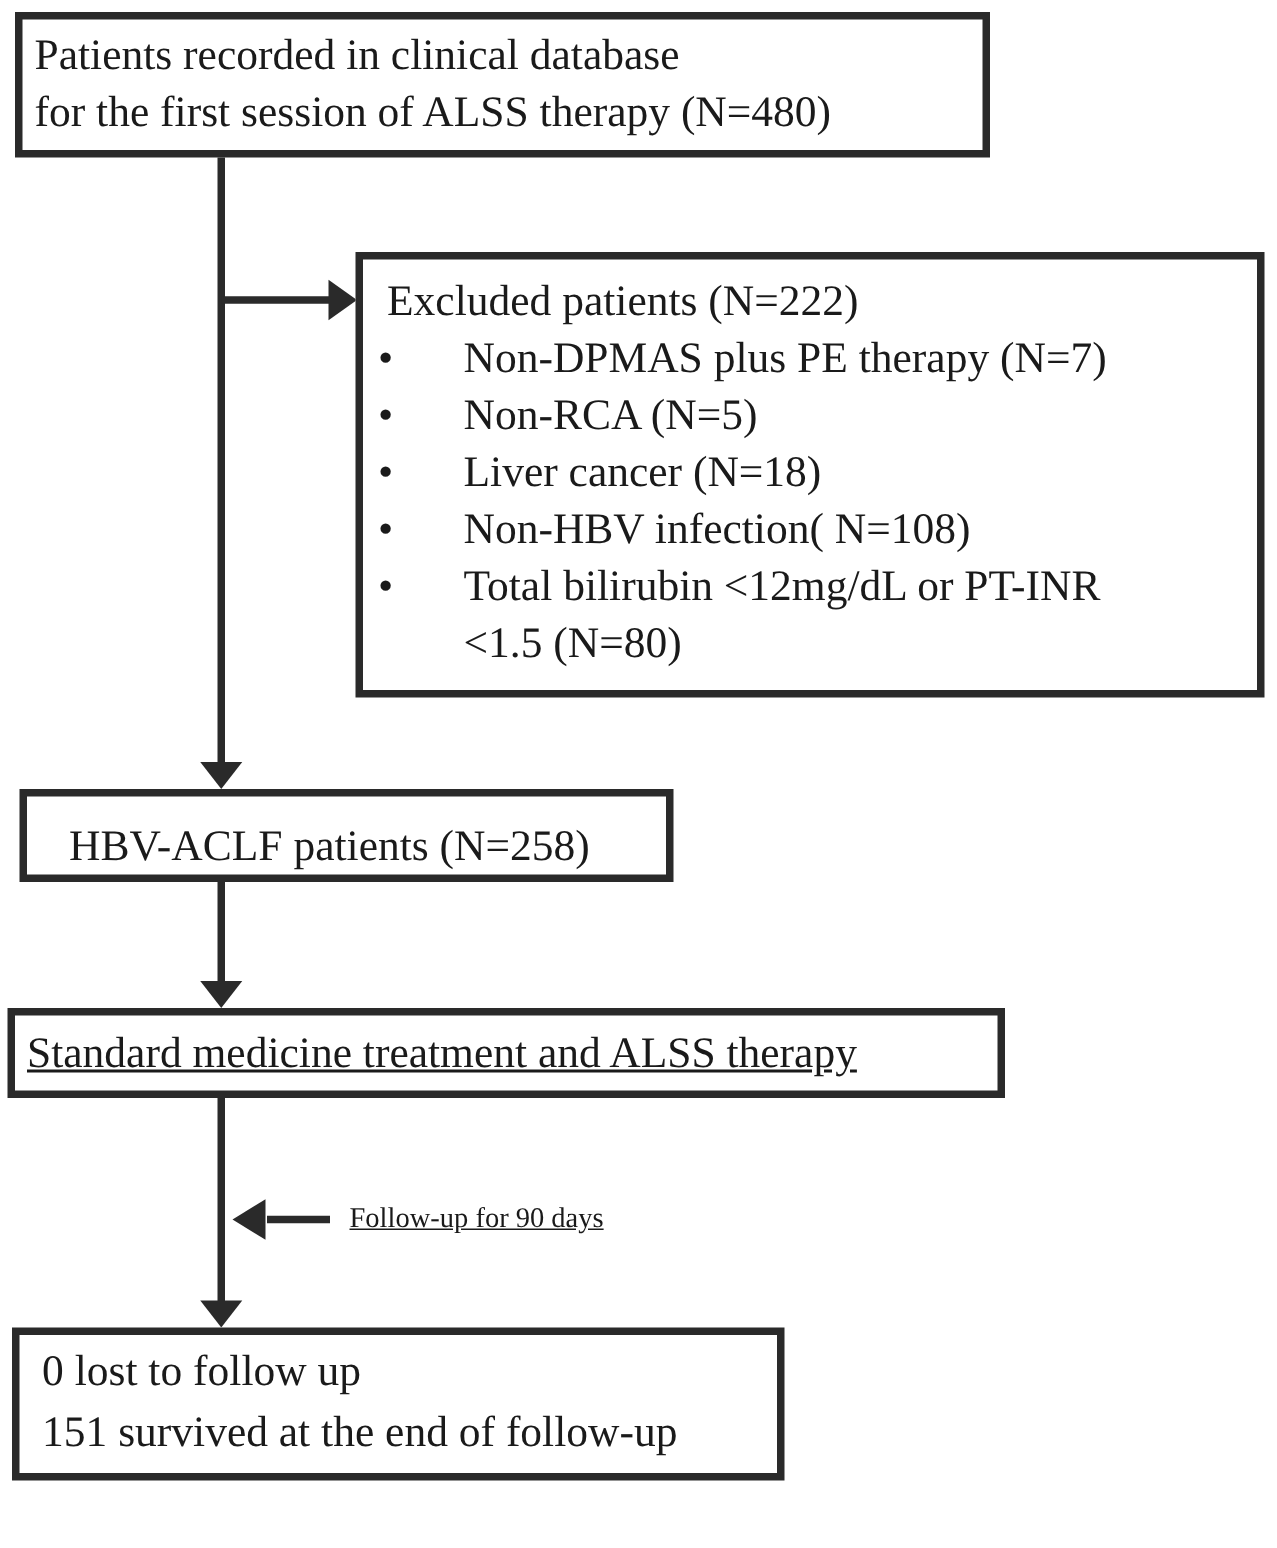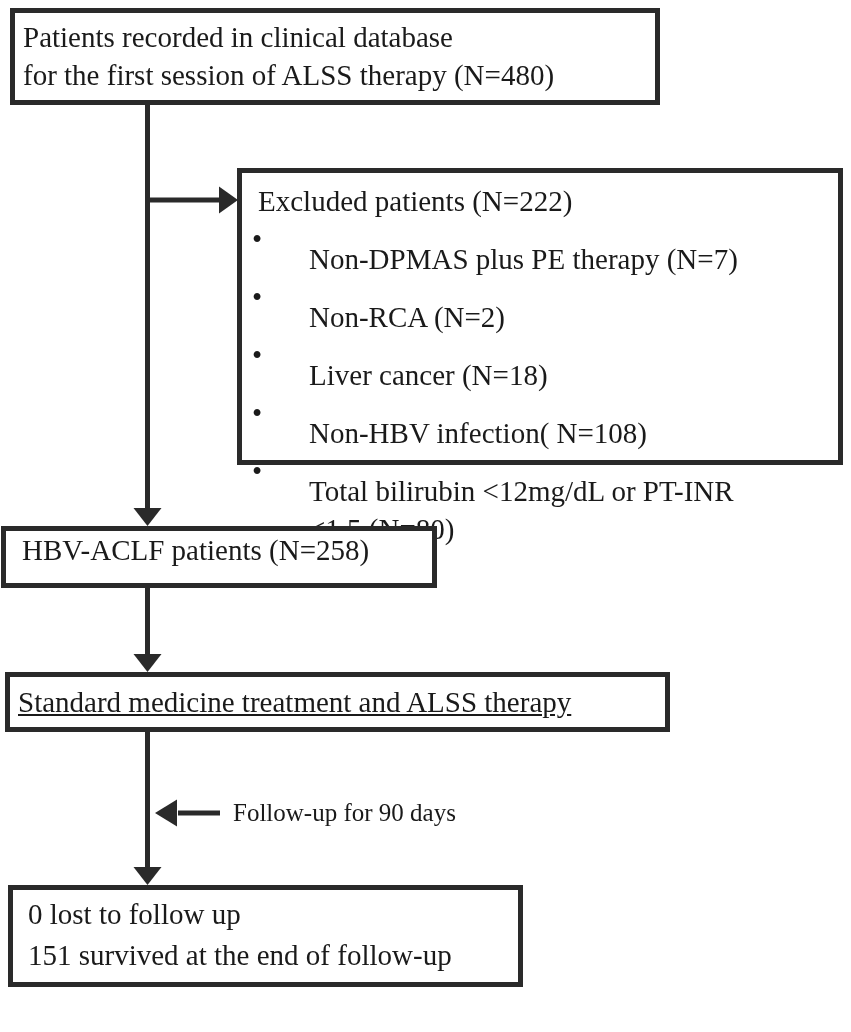--- a/index.html
+++ b/index.html
@@ -26,27 +26,27 @@
     border:5px solid var(--line);
     background:var(--bg);
     font-size:29px;
     line-height:38px;
   }
   .box-initial{left:10px;top:8px;width:650px;height:97px;padding:5px 6px 0 8px;}
   .box-excluded{left:237px;top:168px;width:606px;height:297px;padding:9px 16px 0 0;}
   .excl-title{margin-left:16px;}
   .excl-row{display:flex;margin-left:10px;}
   .bullet-cell{flex:0 0 57px;width:57px;}
-  .bullet-text{white-space:pre-wrap;flex:1 1 auto;margin-top:20px;}
-  .box-hbv{left:1px;top:526px;width:436px;height:62px;display:flex;align-items:flex-start;padding-left:16px;}
+  .bullet-text{white-space:pre-wrap;flex:1 1 auto;}
+  .box-hbv{left:13px;top:526px;width:436px;height:62px;display:flex;align-items:flex-end;padding-left:28px;}
   .box-treatment{left:5px;top:672px;width:665px;height:60px;display:flex;align-items:center;padding-left:8px;text-decoration:underline;}
   .box-outcome{left:8px;top:885px;width:515px;height:102px;padding:4px 0 0 15px;line-height:41px;}
   .followup-label{
     position:absolute;left:233px;top:794px;
-    font-size:25px;line-height:38px;
+    font-size:19px;line-height:38px;text-decoration:underline;
   }
 </style>
 </head>
 <body>
 
 <div id="canvas">
 
   <svg id="connectors" viewBox="0 0 851 1032" xmlns="http://www.w3.org/2000/svg">
     <g stroke="#2a2a2a" stroke-width="5" fill="none">
       <line x1="147.5" y1="104" x2="147.5" y2="509"></line>
@@ -70,21 +70,21 @@
   </div>
 
   <div class="box box-excluded">
     <div class="excl-title">Excluded patients (N=222)</div>
     <div class="excl-row">
       <span class="bullet-cell">•</span>
       <span class="bullet-text">Non-DPMAS plus PE therapy (N=7)</span>
     </div>
     <div class="excl-row">
       <span class="bullet-cell">•</span>
-      <span class="bullet-text">Non-RCA (N=2)</span>
+      <span class="bullet-text">Non-RCA (N=5)</span>
     </div>
     <div class="excl-row">
       <span class="bullet-cell">•</span>
       <span class="bullet-text">Liver cancer (N=18)</span>
     </div>
     <div class="excl-row">
       <span class="bullet-cell">•</span>
       <span class="bullet-text">Non-HBV infection( N=108)</span>
     </div>
     <div class="excl-row">

